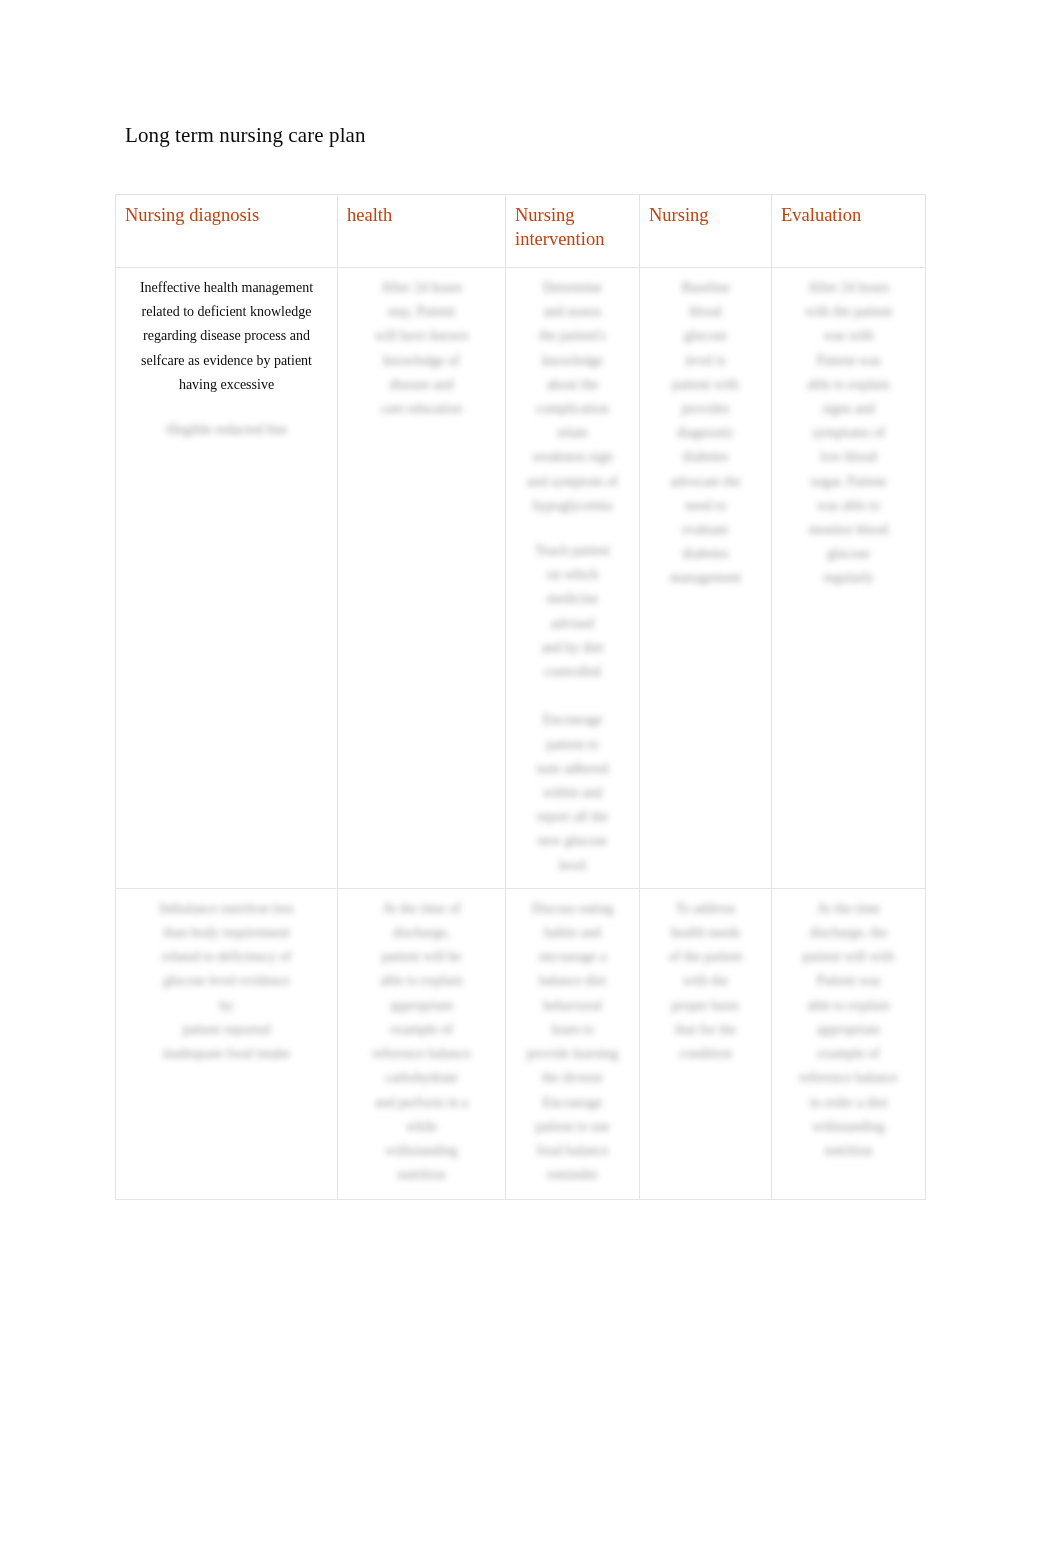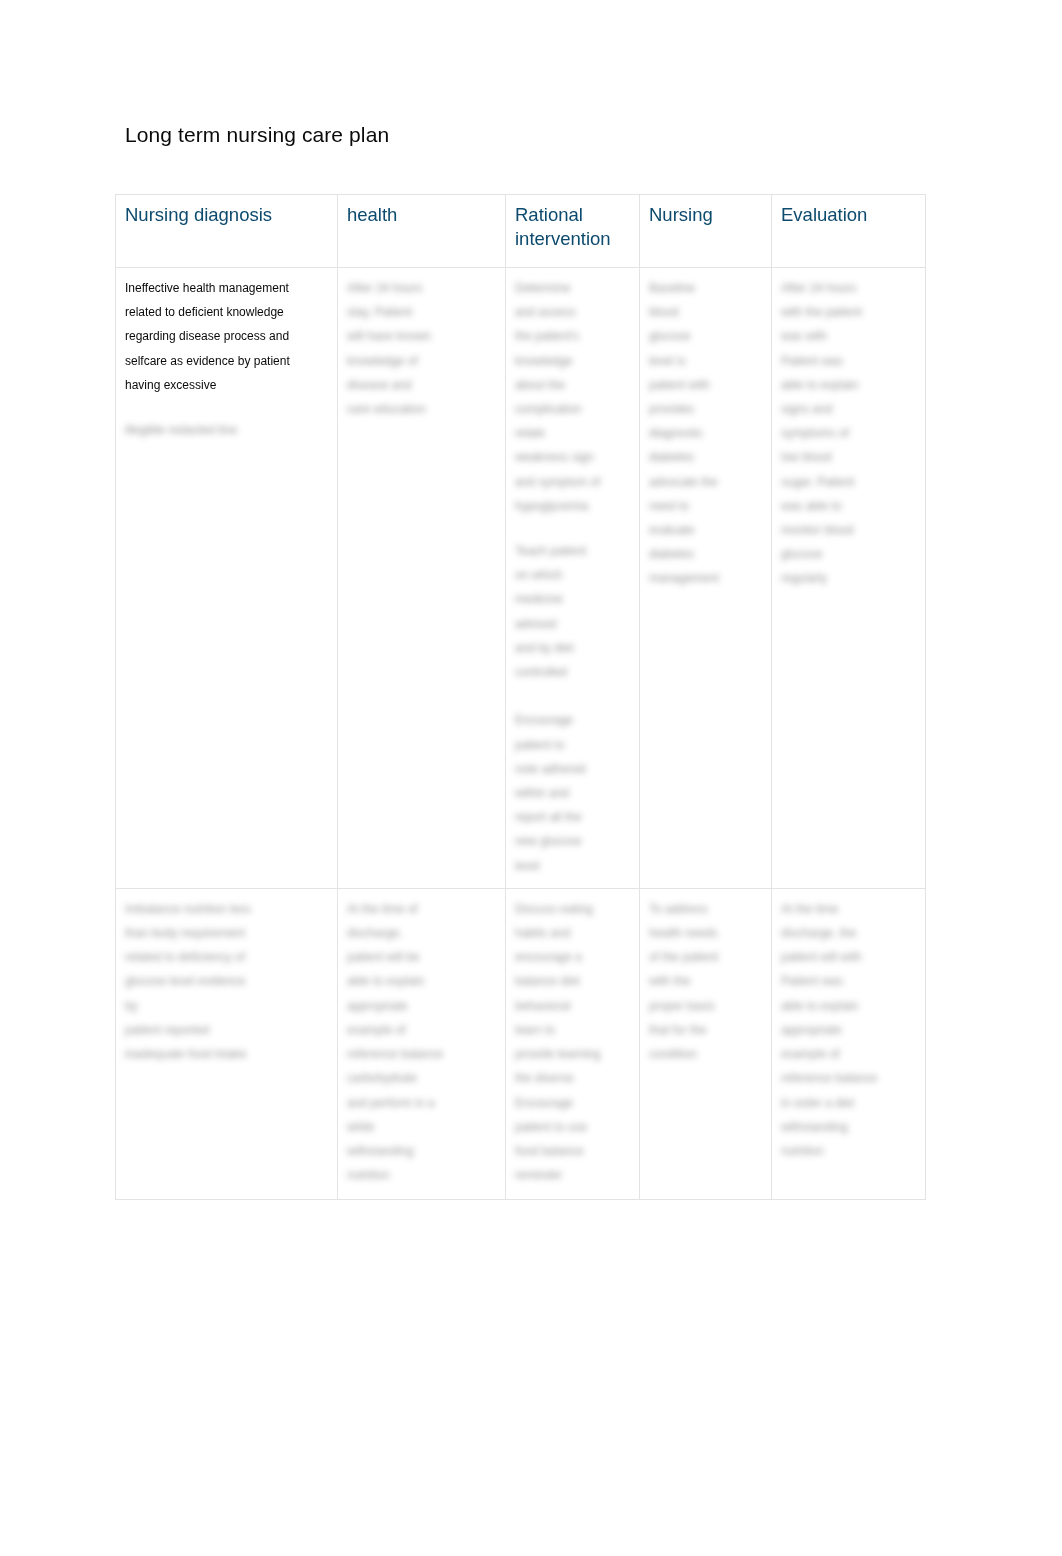--- a/index.html
+++ b/index.html
@@ -7,21 +7,21 @@
     margin: 0;
     padding: 0;
     background: #ffffff;
   }
 
   .page {
     position: relative;
     width: 1062px;
     height: 1556px;
     background: #ffffff;
-    font-family: Liberation Sans, sans-serif;
+    font-family: Liberation Serif, serif;
     color: #0d0d0d;
     overflow: hidden;
   }
 
   
   .doc-title {
     position: absolute;
     left: 125px;
     top: 122px;
     font-size: 21px;
@@ -54,33 +54,34 @@
 
   
   .col-diagnosis     { width: 222px; }
   .col-outcome       { width: 168px; }
   .col-intervention  { width: 134px; }
   .col-rational      { width: 132px; }
   .col-evaluation    { width: 154px; }
 
   .head-row th {
     height: 54px;
-    color: #0c4a6e;
+    color: #c2410c;
   }
 
   .row-1 td { height: 600px; }
   .row-2 td { height: 292px; }
 
   
   .cell-text {
     display: block;
-    font-size: 12px;
+    font-size: 14px;
     line-height: 24.2px;
     color: #0a0a0a;
     white-space: pre-line;
+    text-align: center;
   }
 
   
   .cell-text.redacted {
     color: #8e8e8e;
     filter: blur(3.4px);
     -webkit-filter: blur(3.4px);
     opacity: 0.92;
     user-select: none;
   }
@@ -110,21 +111,21 @@
       <col class="col-outcome">
       <col class="col-intervention">
       <col class="col-rational">
       <col class="col-evaluation">
     </colgroup>
 
     <thead>
       <tr class="head-row">
         <th>Nursing diagnosis</th>
         <th>health</th>
-        <th>Rational intervention</th>
+        <th>Nursing intervention</th>
         <th>Nursing</th>
         <th>Evaluation</th>
       </tr>
     </thead>
 
     <tbody>
 
       <tr class="row-1">
 
         <td>

